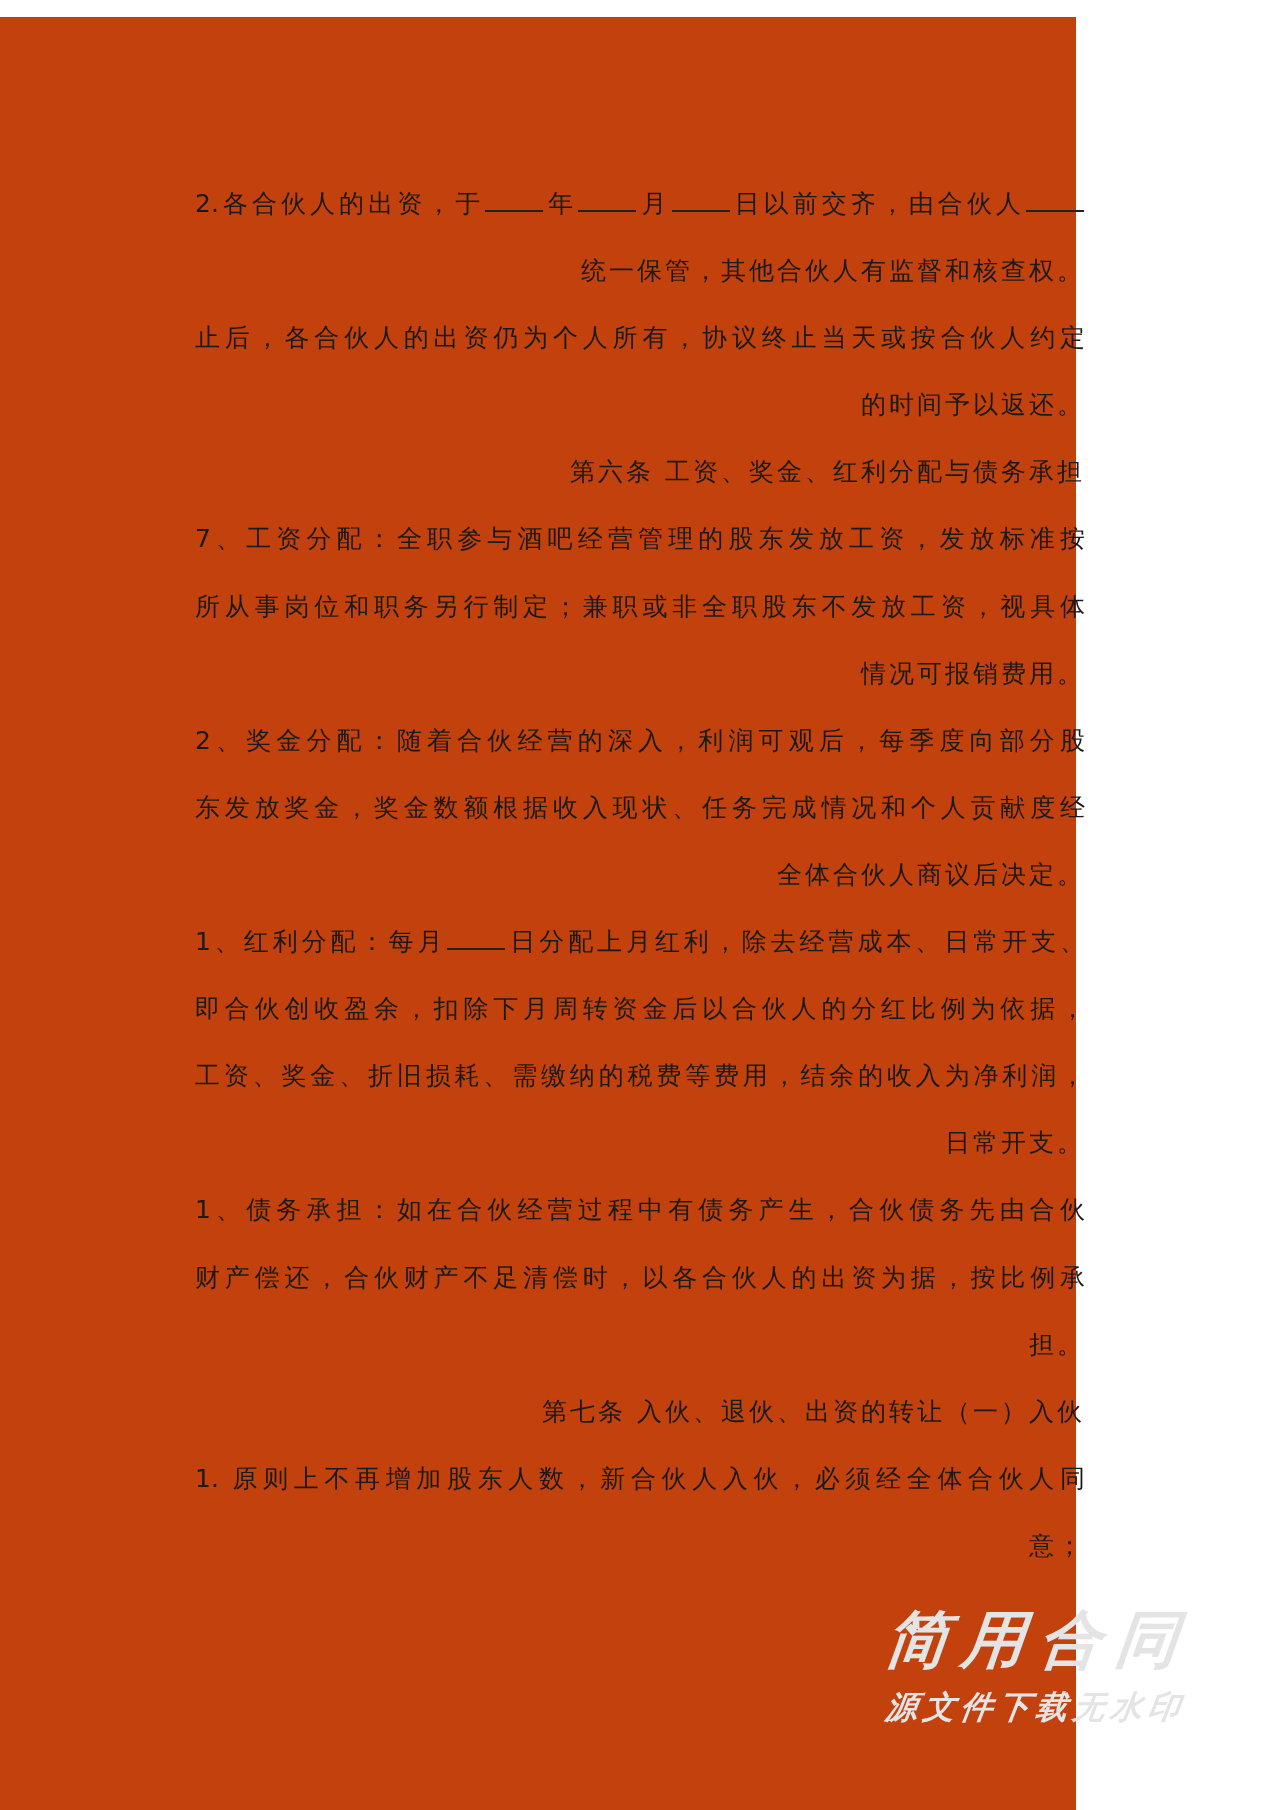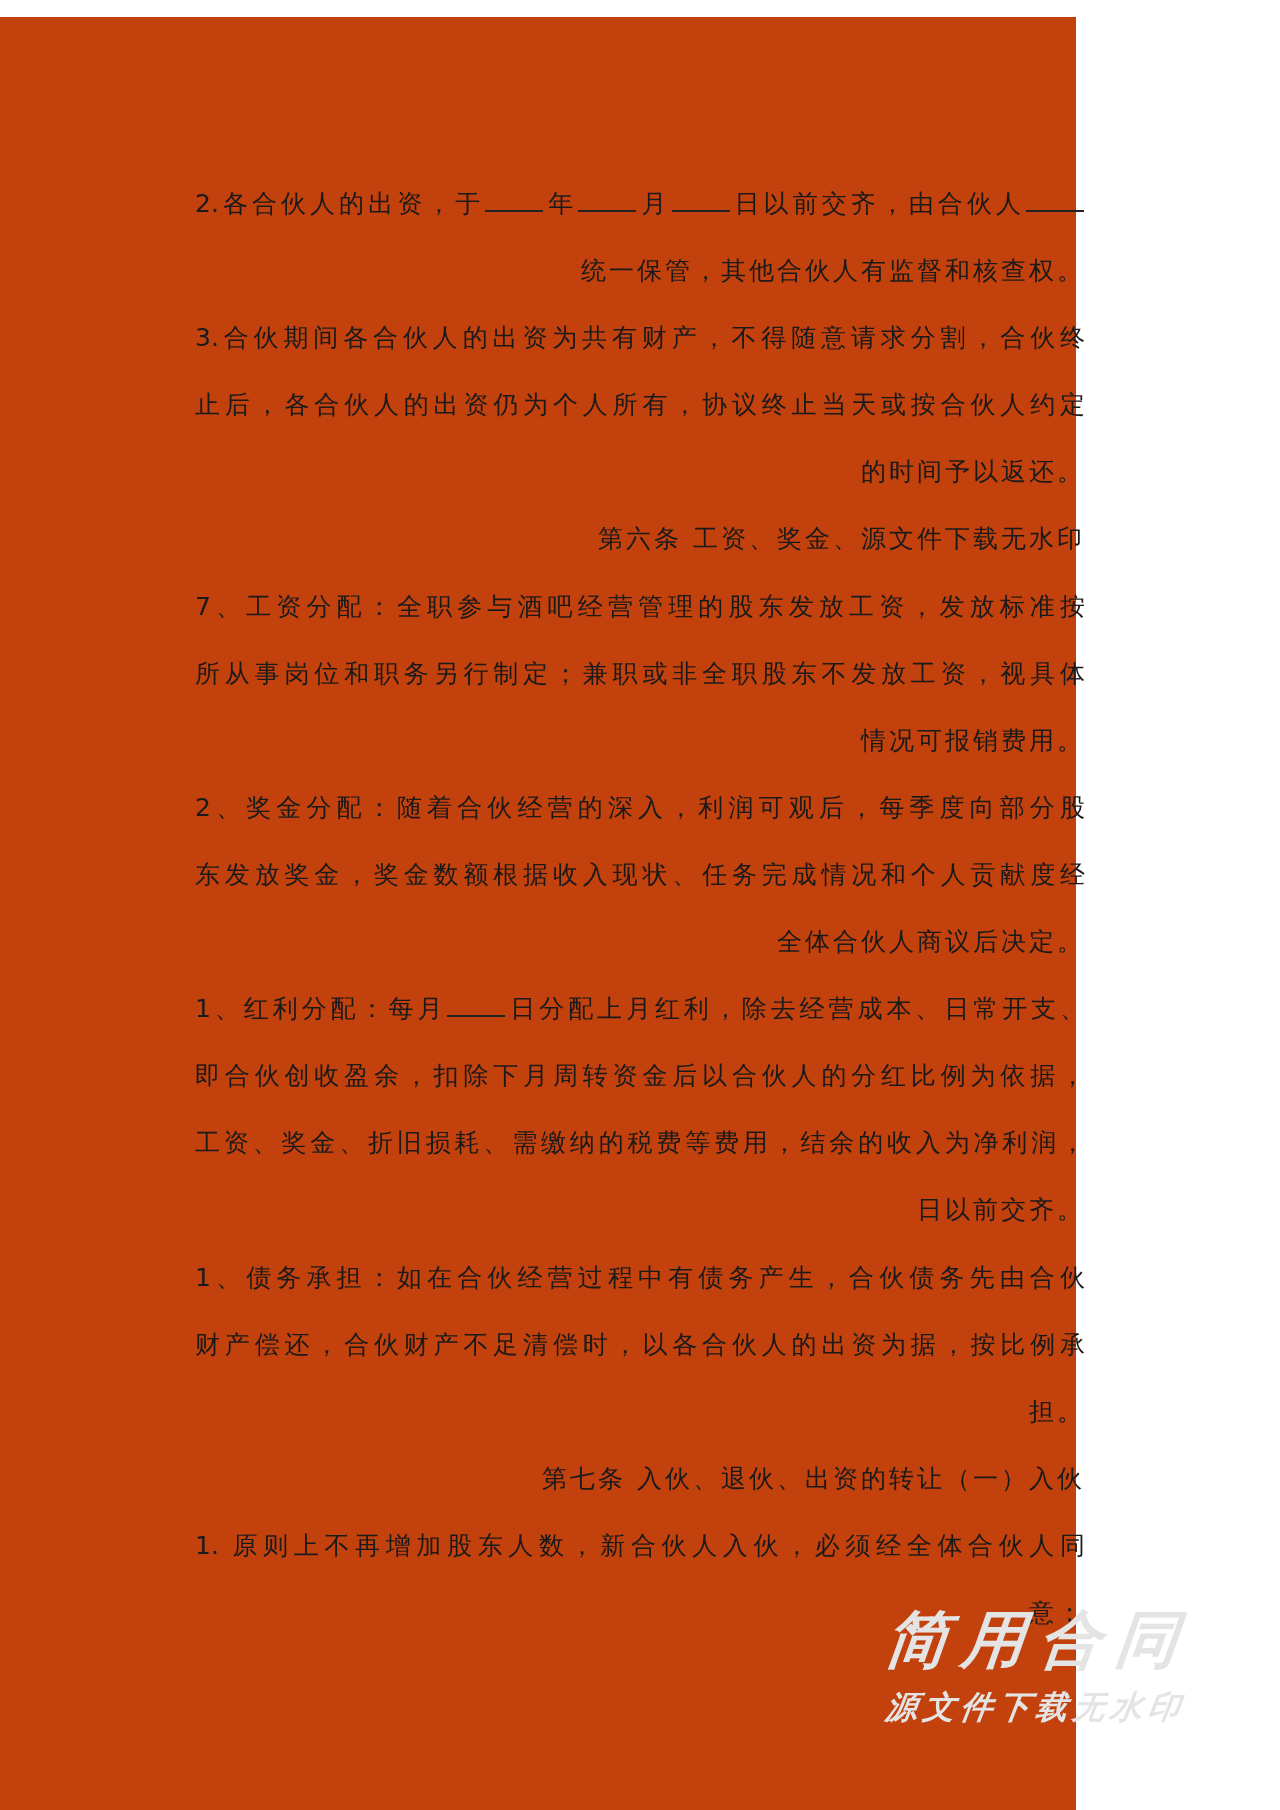--- a/index.html
+++ b/index.html
@@ -81,34 +81,33 @@
     transform: skewX(-8deg);
   }
 </style>
 </head>
 <body>
 
 <div class="page">
   <div class="doc-body" id="doc-body">
       <div class="line full"><span class="seg">2.各合伙人的出资，于</span><span class="blank"></span><span class="seg">年</span><span class="blank"></span><span class="seg">月</span><span class="blank"></span><span class="seg">日以前交齐，由合伙人</span><span class="blank"></span></div>
       <div class="line partial">统一保管，其他合伙人有监督和核查权。</div>
-      <div class="line full">3.合伙期间各合伙人的出资为共有财产，不得随意请求分割，合伙终</div>
       <div class="line full">止后，各合伙人的出资仍为个人所有，协议终止当天或按合伙人约定</div>
       <div class="line partial">的时间予以返还。</div>
-      <div class="line partial">第六条 工资、奖金、源文件下载无水印</div>
+      <div class="line partial">第六条 工资、奖金、红利分配与债务承担</div>
       <div class="line full">7、工资分配：全职参与酒吧经营管理的股东发放工资，发放标准按</div>
       <div class="line full">所从事岗位和职务另行制定；兼职或非全职股东不发放工资，视具体</div>
       <div class="line partial">情况可报销费用。</div>
       <div class="line full">2、奖金分配：随着合伙经营的深入，利润可观后，每季度向部分股</div>
       <div class="line full">东发放奖金，奖金数额根据收入现状、任务完成情况和个人贡献度经</div>
       <div class="line partial">全体合伙人商议后决定。</div>
       <div class="line full"><span class="seg">1、红利分配：每月</span><span class="blank"></span><span class="seg">日分配上月红利，除去经营成本、日常开支、</span></div>
       <div class="line full">即合伙创收盈余，扣除下月周转资金后以合伙人的分红比例为依据，</div>
       <div class="line full">工资、奖金、折旧损耗、需缴纳的税费等费用，结余的收入为净利润，</div>
-      <div class="line partial">日以前交齐。</div>
+      <div class="line partial">日常开支。</div>
       <div class="line full">1、债务承担：如在合伙经营过程中有债务产生，合伙债务先由合伙</div>
       <div class="line full">财产偿还，合伙财产不足清偿时，以各合伙人的出资为据，按比例承</div>
       <div class="line partial">担。</div>
       <div class="line partial">第七条 入伙、退伙、出资的转让（一）入伙</div>
       <div class="line full">1. 原则上不再增加股东人数，新合伙人入伙，必须经全体合伙人同</div>
       <div class="line partial">意；</div>
     </div>
 
   <div class="watermark">
     <div class="wm-main">简用合同</div>

